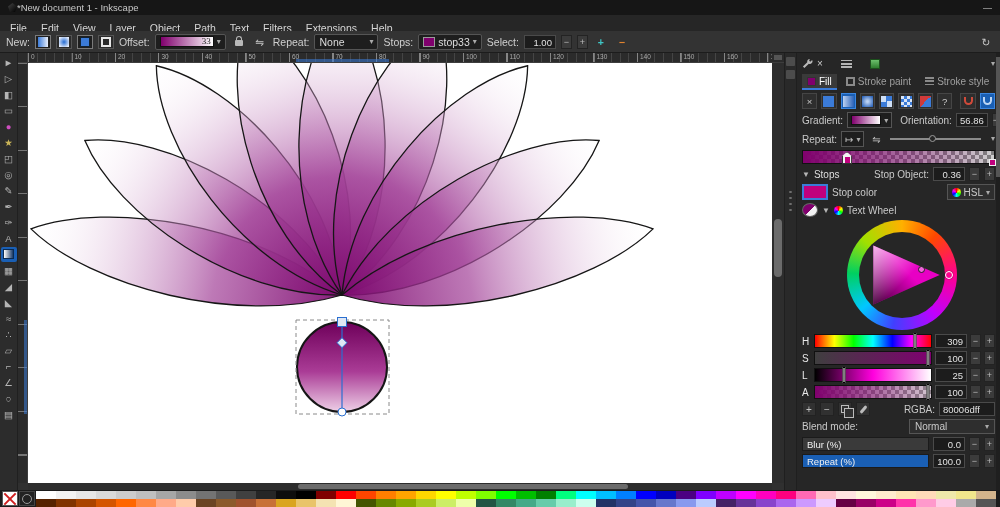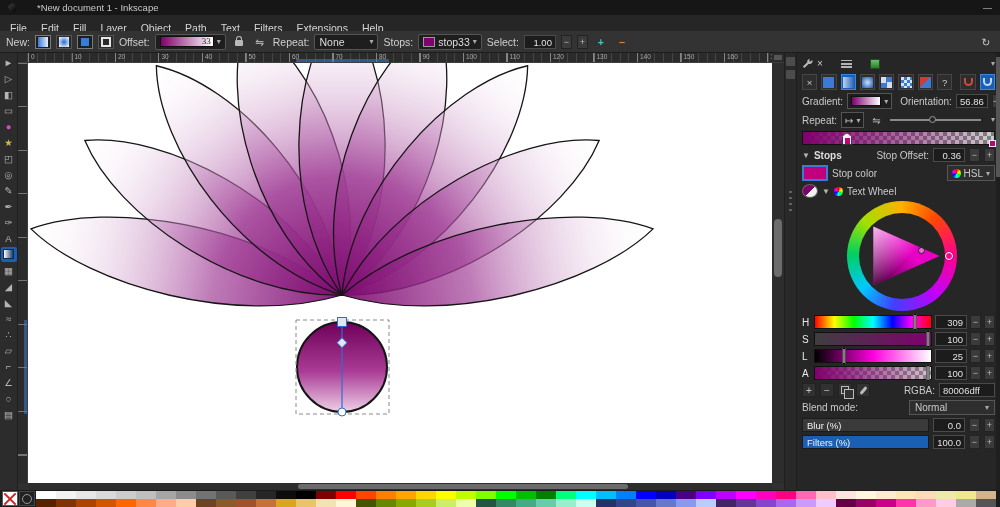--- a/index.html
+++ b/index.html
@@ -1,21 +1,21 @@
 <!DOCTYPE html>
 <html><head>
 <meta charset="utf-8">
 <style>
   * { margin:0; padding:0; box-sizing:border-box; }
   html,body { background:#222; }
   body { font-family:"Liberation Sans", sans-serif; -webkit-user-select:none; user-select:none; }
   .app { position:relative; width:1000px; height:507px; background:#303030; color:#ccc; overflow:hidden; font-size:11px; }
 
   
-  .titlebar { position:absolute; top:0; left:0; right:0; height:15px; background:#161616; display:flex; align-items:center; gap:20px; padding:0 8px; font-size:9.5px; color:#c9c9c9; }
+  .titlebar { position:absolute; top:0; left:0; right:0; height:15px; background:#161616; display:flex; align-items:center; gap:0; padding:0 8px; font-size:9.5px; color:#c9c9c9; }
   .app-logo { width:9px; height:9px; background:linear-gradient(135deg,#444,#000); clip-path:polygon(50% 0,100% 38%,78% 100%,22% 100%,0 38%); }
   .win-controls { margin-left:auto; display:flex; gap:10px; font-size:9px; color:#bbb; }
 
   
   .menubar { position:absolute; top:15px; left:0; right:0; height:27px; background:#262626; border-bottom:1px solid #1d1d1d; display:flex; align-items:center; padding-left:3px; font-size:10.5px; }
   .menu-item { padding:0 7px; color:#d6d6d6; }
 
   
   .toolbar { position:absolute; top:31px; left:0; right:0; height:22px; background:#333; border-bottom:1px solid #1c1c1c; display:flex; align-items:center; gap:5px; padding:0 6px; font-size:10.5px; color:#ddd; }
   .tb-label { color:#cfcfcf; }
@@ -110,21 +110,21 @@
   .dir-caret { position:absolute; right:0; top:2px; font-size:8px; color:#aaa; }
 
   .checker { background-image:linear-gradient(45deg,#808080 25%,transparent 25% 75%,#808080 75%),linear-gradient(45deg,#808080 25%,transparent 25% 75%,#808080 75%); background-position:0 0,4px 4px; background-size:8px 8px; background-color:#cfcfcf; }
   .gbar { position:relative; flex:1; height:14px; border:1px solid #111; }
   .gbar .gfill { position:absolute; inset:0; background:linear-gradient(to right,#80006d 0%, rgba(128,0,109,0) 100%); }
   .gstop-marker { position:absolute; left:23%; top:1px; width:10px; height:12px; transform:translateX(-50%); background:#f2f2f2; border:1px solid #333; clip-path:polygon(50% 0,100% 35%,100% 100%,0 100%,0 35%); }
   .gstop-marker::after { content:""; position:absolute; left:2px; top:4px; width:5px; height:6px; background:#c0007d; }
   .gend-marker { position:absolute; right:-2px; bottom:-3px; width:7px; height:7px; background:#c0007d; border:1px solid #eee; }
 
   .expander { font-size:8px; color:#b5b5b5; }
-  .section-title { color:#dedede;font-weight:bold; }
+  .section-title { color:#dedede; }
   .stop-swatch { width:26px; height:16px; background:#c0007d; border:2px solid #3b7bd8; }
   .stop-swatch2 { width:16px; height:14px; border:1px solid #666; background:linear-gradient(135deg,#80006d 50%,#f2f2f2 50%); border-radius:50%; }
   .hsl-select { display:flex; align-items:center; gap:3px; background:#2e2e2e; border:1px solid #555; height:16px; padding:0 4px; margin-left:auto; }
   .rainbow-dot { width:9px; height:9px; border-radius:50%; background:conic-gradient(#f00,#ff0,#0f0,#0ff,#00f,#f0f,#f00); }
 
   .wheel-wrap { position:relative; height:112px; margin-bottom:2px; }
   .wheel { position:absolute; left:45px; top:0; width:110px; height:110px; border-radius:50%;
     background:conic-gradient(from 0deg,#ffb000,#ff4800 40deg,#ff0090 90deg,#c000ff 140deg,#4040ff 190deg,#00c8ff 230deg,#00d060 272deg,#a0e000 312deg,#ffb000 360deg); }
   .wheel::after { content:""; position:absolute; inset:12px; border-radius:50%; background:#262626; }
   .wheel-tri { position:absolute; left:59px; top:14px; width:82px; height:82px; clip-path:polygon(96% 50%,15% 14%,15% 86%); z-index:2;
@@ -177,21 +177,21 @@
     <span>*New document 1 - Inkscape</span>
     <span class="win-controls">
       <span>—</span>
     </span>
   </div>
 
   <div class="menubar">
     <span id="menu-items" style="display:flex;">
         <span class="menu-item">File</span>
         <span class="menu-item">Edit</span>
-        <span class="menu-item">Fill</span>
+        <span class="menu-item">View</span>
         <span class="menu-item">Layer</span>
         <span class="menu-item">Object</span>
         <span class="menu-item">Path</span>
         <span class="menu-item">Text</span>
         <span class="menu-item">Filters</span>
         <span class="menu-item">Extensions</span>
         <span class="menu-item">Help</span>
       </span>
   </div>
 
@@ -360,20 +360,34 @@
         <svg width="11" height="11" viewBox="0 0 11 11">
             <path d="M7.8.9a2.6 2.6 0 0 0-2.5 3.3L.9 8.6l1.5 1.5 4.4-4.4A2.6 2.6 0 0 0 10.1 2L8.3 3.8 7.2 2.7z" fill="#b8b8b8"></path>
           </svg>
         <span>×</span>
         <span class="hamburger" style="margin-left:14px;"></span>
         <span class="green-ico" style="margin-left:14px;"></span>
         <span class="spacer"></span>
         <span class="caret">▾</span>
       </div>
 
+      <div class="p-row">
+        <div class="ptab active">
+          <span class="fill-swatch-ico"></span>
+          <span>Fill</span>
+        </div>
+        <div class="ptab">
+          <span class="strokepaint-ico"></span>
+          <span>Stroke paint</span>
+        </div>
+        <div class="ptab">
+          <span class="strokestyle-ico"></span>
+          <span>Stroke style</span>
+        </div>
+      </div>
 
       <div class="p-row">
         <div class="pt">×</div>
         <div class="pt">
             <span class="pt-ico ico-flat"></span>
           </div>
         <div class="pt active">
             <span class="pt-ico ico-lin"></span>
           </div>
         <div class="pt">
@@ -429,21 +443,21 @@
           <div class="gfill"></div>
           <div class="gstop-marker"></div>
           <div class="gend-marker"></div>
         </div>
       </div>
 
       <div class="p-row">
         <span class="expander">▼</span>
         <span class="section-title">Stops</span>
         <span class="spacer"></span>
-        <span>Stop Offset:</span>
+        <span>Stop Object:</span>
         <span class="num-box">0.36</span>
         <span class="mini-btn">−</span>
         <span class="mini-btn">+</span>
       </div>
 
       <div class="p-row">
         <span class="stop-swatch"></span>
         <span>Stop color</span>
         <span class="hsl-select">
           <span class="rainbow-dot"></span>
@@ -535,21 +549,21 @@
           <span class="mlabel">Blur (%)</span>
         </div>
         <span class="num-box">0.0</span>
         <span class="mini-btn">−</span>
         <span class="mini-btn">+</span>
       </div>
 
       <div class="p-row">
         <div class="meter">
           <div class="mfill" style="width:100%;"></div>
-          <span class="mlabel">Filters (%)</span>
+          <span class="mlabel">Repeat (%)</span>
         </div>
         <span class="num-box">100.0</span>
         <span class="mini-btn">−</span>
         <span class="mini-btn">+</span>
       </div>
 
       <div class="panel-scroll">
           <div class="thumb"></div>
         </div>
     </div>

